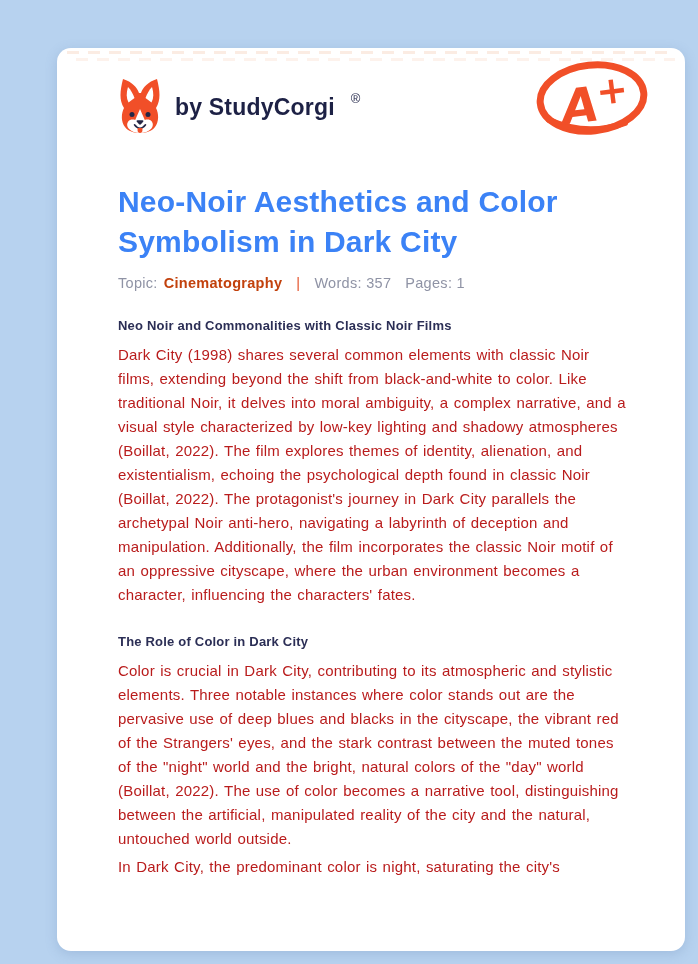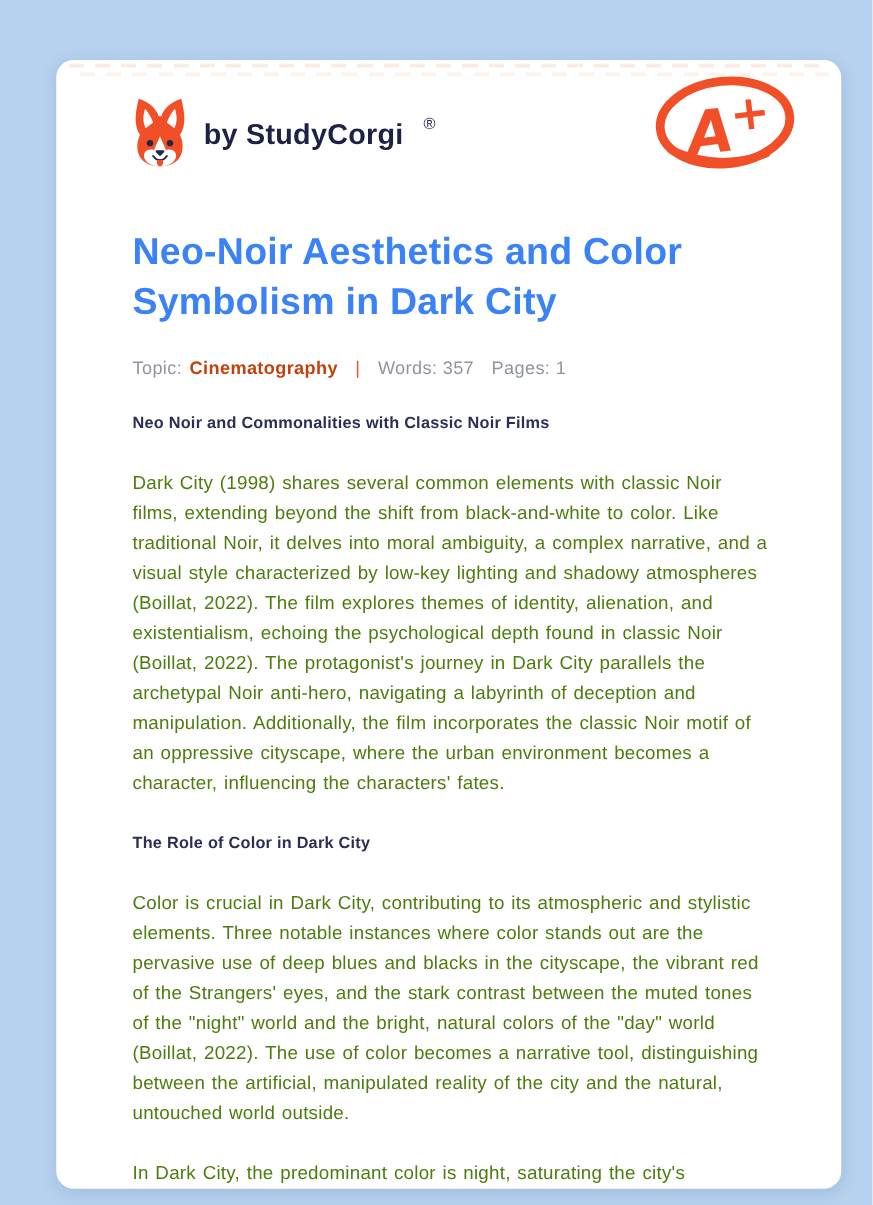--- a/index.html
+++ b/index.html
@@ -4,21 +4,21 @@
 <style>
   * { margin: 0; padding: 0; box-sizing: border-box; }
   html, body { width: 698px; height: 964px; overflow: hidden; }
   body {
     background: #b7d2ef;
     font-family: "Liberation Sans", sans-serif;
     position: relative;
   }
   .card {
     position: absolute;
-    left: 45px; top: 48px;
+    left: 57px; top: 48px;
     width: 628px; height: 903px;
     background: #ffffff;
     border-radius: 14px;
     box-shadow: 0 3px 12px rgba(90, 125, 170, 0.25);
     overflow: hidden;
   }
   .texture {
     position: absolute;
     top: 3px; left: 10px; right: 10px; height: 11px;
     background-image:
@@ -65,21 +65,21 @@
   h1.title {
     margin-top: 40px;
     font-size: 30px;
     line-height: 40px;
     font-weight: bold;
     letter-spacing: 0.2px;
     color: #3b82f6;
     max-width: 512px;
   }
   .meta-row {
-    margin-top: 25px;
+    margin-top: 13px;
     font-size: 14.5px;
     letter-spacing: 0.3px;
     color: #8f93a5;
     display: flex;
     align-items: center;
   }
   .topic-link {
     color: #c2410c;
     font-weight: bold;
     text-decoration: none;
@@ -94,26 +94,26 @@
   .meta-item { margin-right: 14px; }
   section h2 {
     margin-top: 22px;
     font-size: 13px;
     line-height: 26px;
     font-weight: bold;
     letter-spacing: 0.2px;
     color: #2b2e55;
   }
   section p {
-    margin-top: 24px;
+    margin-top: 4px;
     font-size: 15px;
     line-height: 24px;
     letter-spacing: 0.2px;
     word-spacing: 1px;
-    color: #4d7c0f;
+    color: #b91c1c;
     max-width: 514px;
   }
 </style>
 </head>
 <body>
 
 <div class="card">
   <div class="texture"></div>
 
   <div class="header-row">

